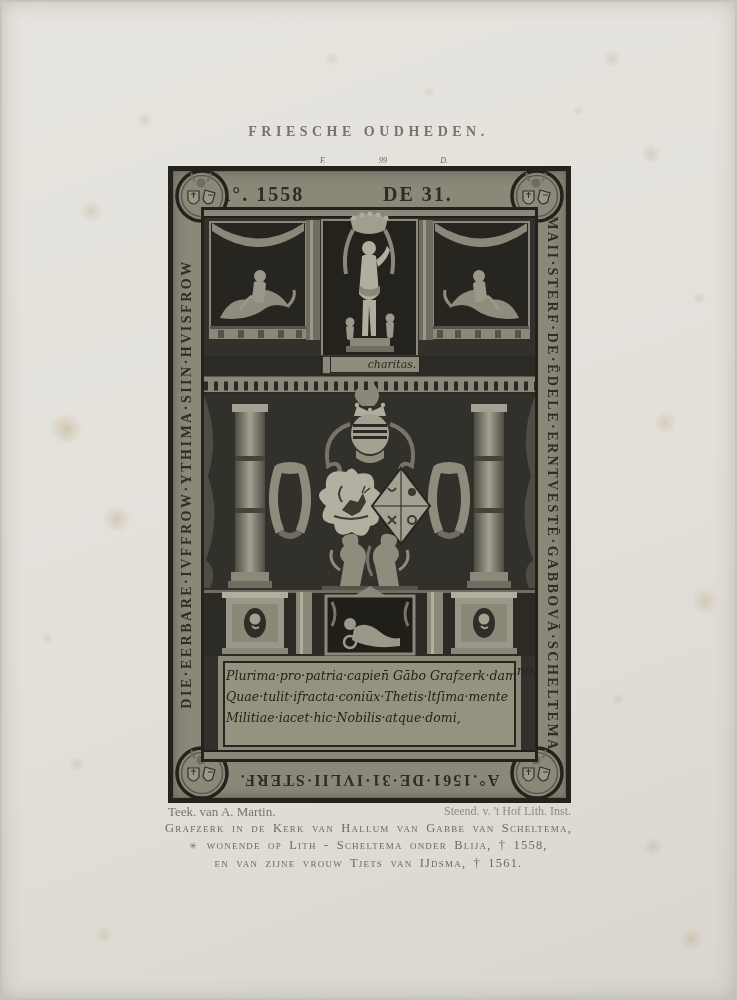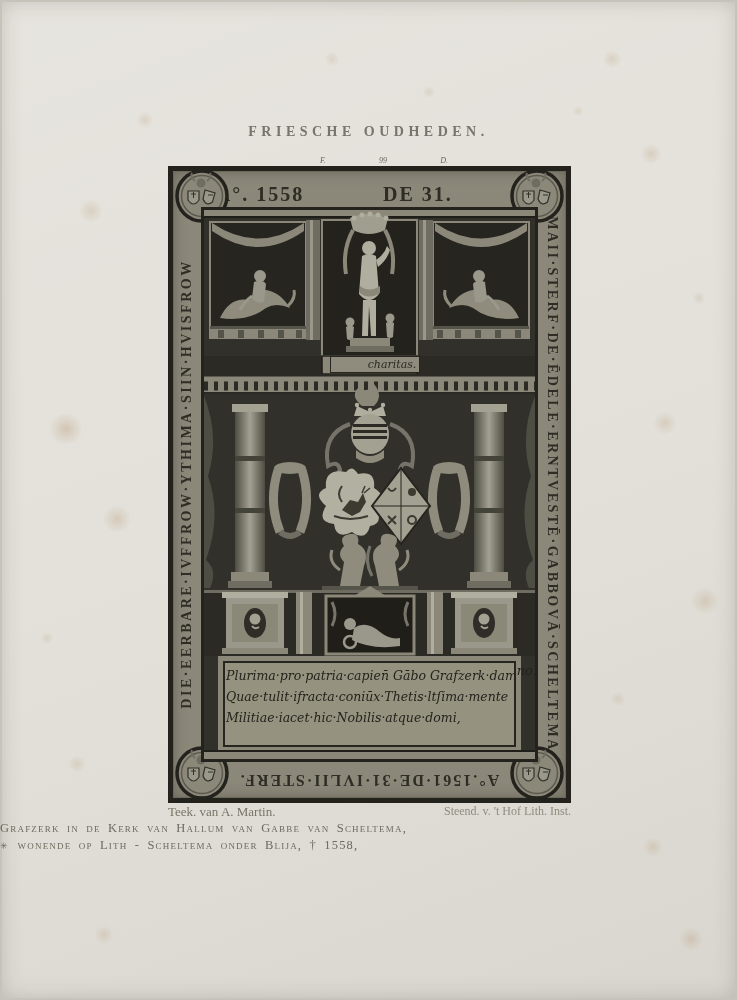--- a/index.html
+++ b/index.html
@@ -65,21 +65,21 @@
   #inscription sup{font-size:13px;}
 
   
   #credits{
     position:absolute;top:804px;left:168px;width:403px;display:flex;
     justify-content:space-between;color:#7a7467;
   }
   #credit-left{font-size:13px;}
   #credit-right{font-size:12px;color:#918b7e;}
   #caption{
-    position:absolute;top:820px;left:0;width:737px;
+    position:absolute;top:820px;left:0;width:737px;text-align:center;
     font-variant-caps:small-caps;font-size:12.5px;letter-spacing:1.2px;
     word-spacing:3px;color:#6f695d;line-height:17px;
   }
   #caption .orn{font-size:9px;margin-right:10px;letter-spacing:0;}
 </style>
 </head>
 <body>
 
 <div id="page">
 
@@ -321,15 +321,16 @@
   </div>
 
   <div id="credits">
     <span id="credit-left">Teek. van A. Martin.</span>
     <span id="credit-right">Steend. v. 't Hof Lith. Inst.</span>
   </div>
 
   <div id="caption">
     <div>Grafzerk in de Kerk van Hallum van Gabbe van Scheltema,</div>
     <div><span class="orn">✳</span><span>wonende op Lith - Scheltema onder Blija, † 1558,</span></div>
+    <div>en van zijne vrouw Tjets van IJdsma, † 1561.</div>
   </div>
 
 </div>
 
 </body></html>

